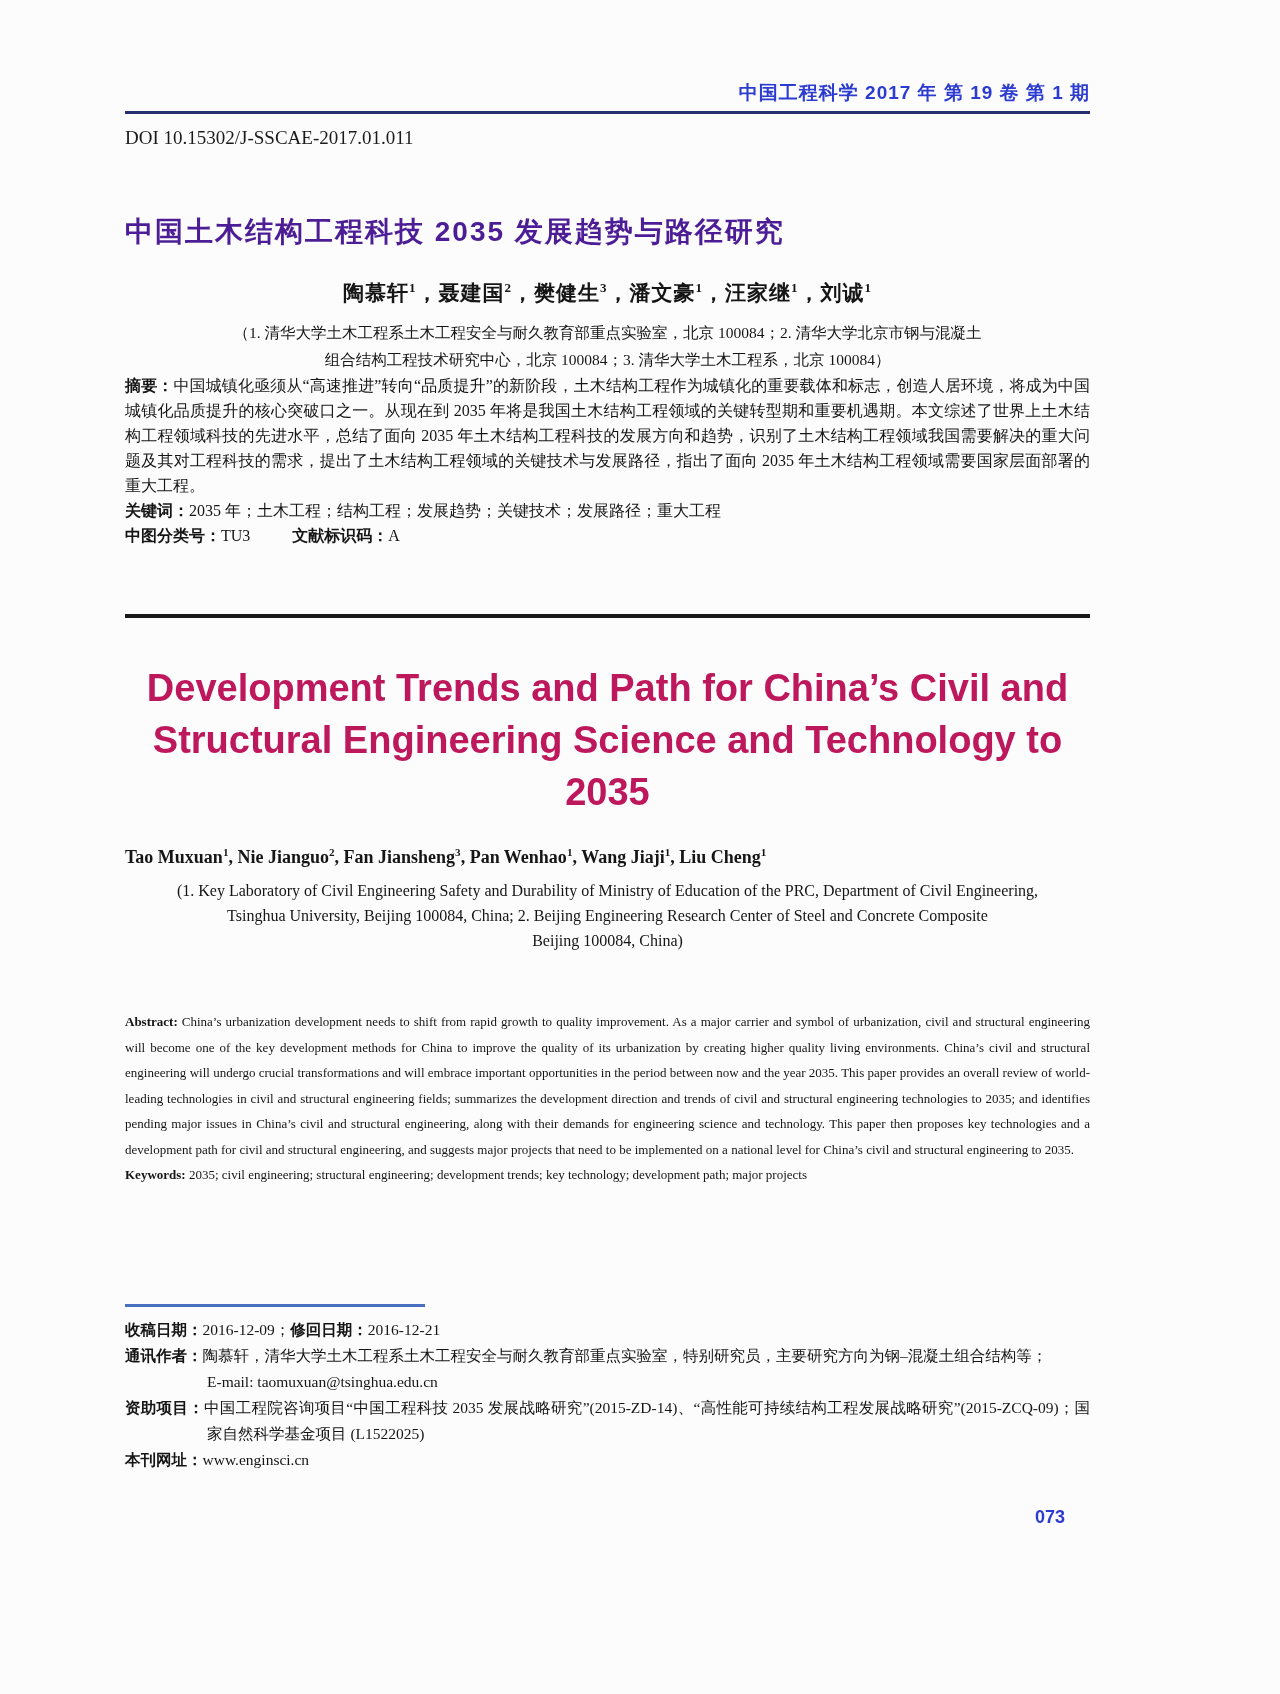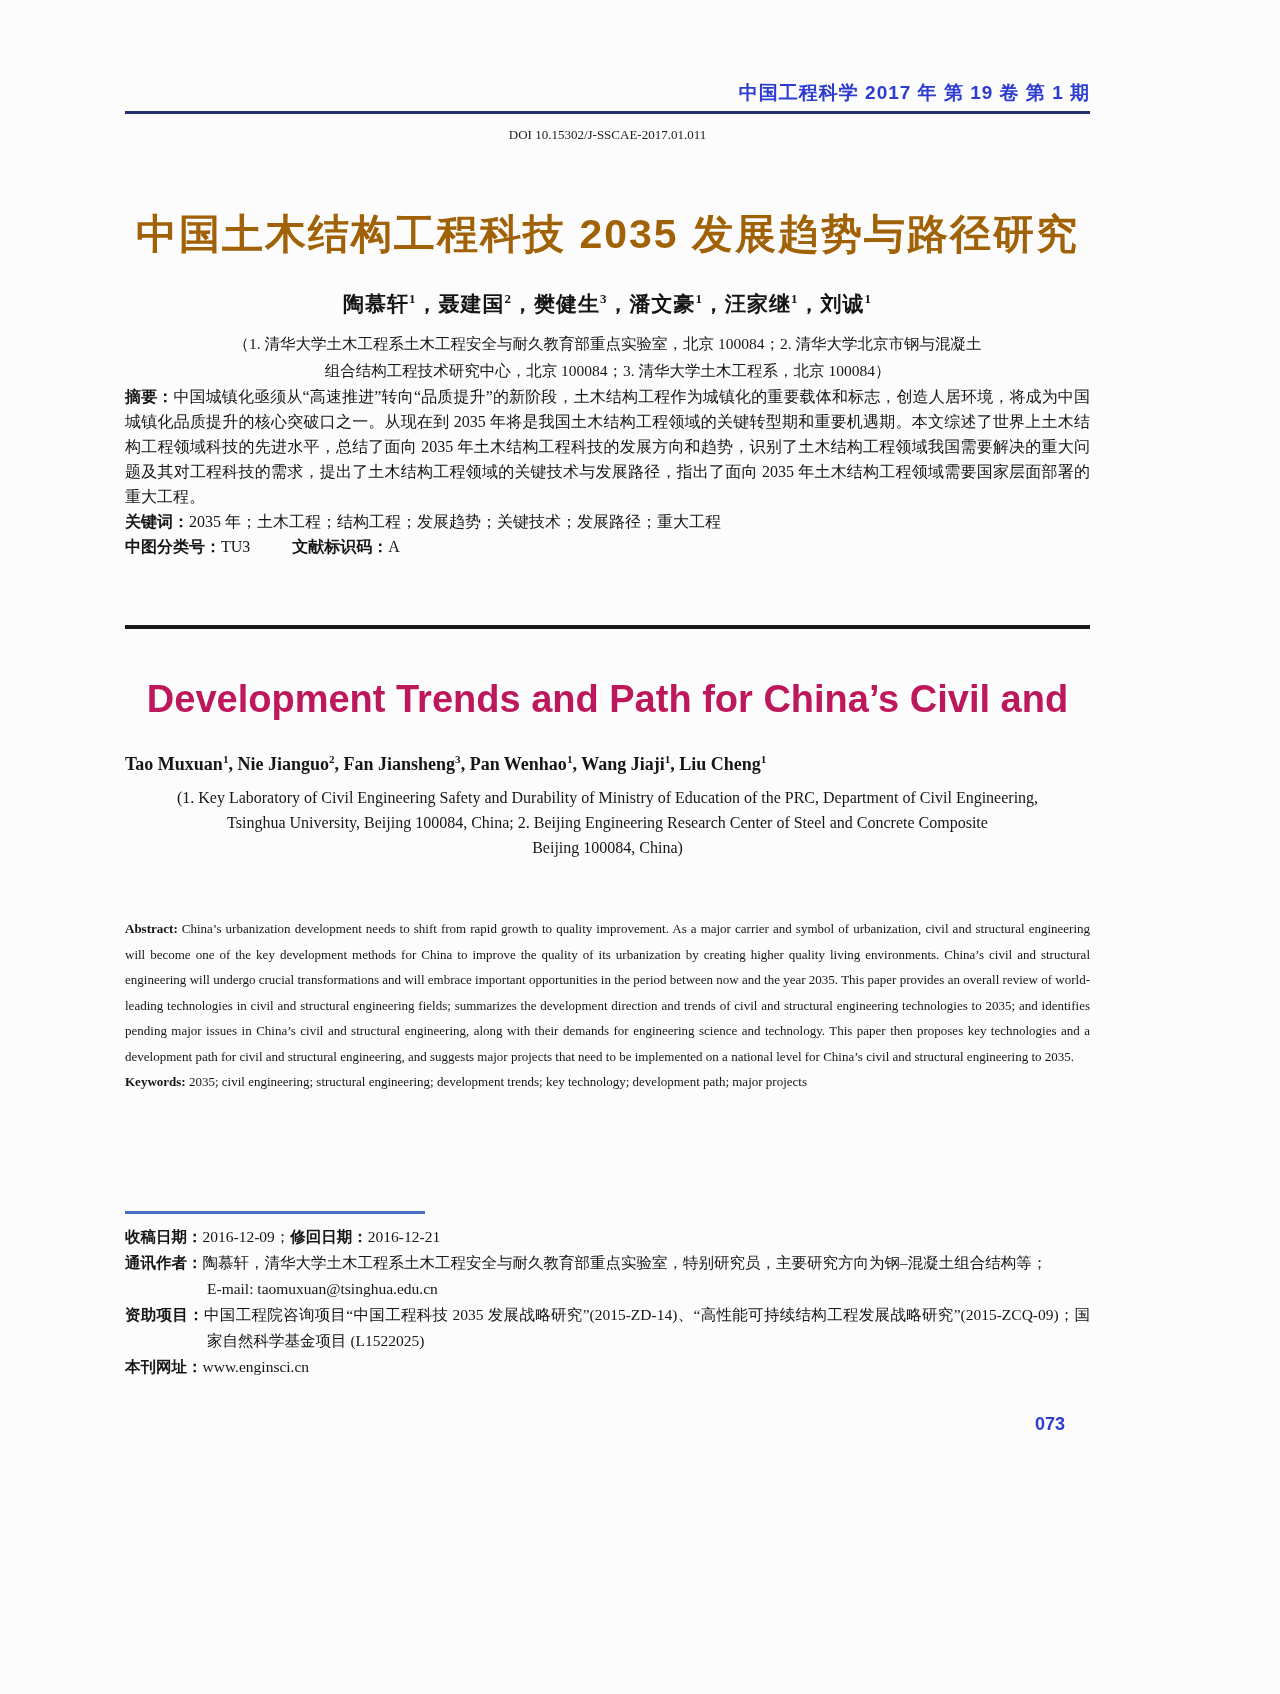--- a/index.html
+++ b/index.html
@@ -33,32 +33,32 @@
     letter-spacing: 1px;
   }
   .header-rule {
     margin-top: 5px;
     border: none;
     border-top: 3px solid #26306e;
     height: 0;
   }
   .doi-line {
     margin-top: 13px;
-    text-align: center;
-    font-size: 13px;
+    text-align: left;
+    font-size: 19px;
     color: #1b1b1b;
   }
 
   
   .cn-title {
     margin-top: 64px;
-    text-align: center;
-    font-size: 41px;
-    font-weight: bold;
-    color: #a16207;
+    text-align: left;
+    font-size: 28px;
+    font-weight: bold;
+    color: #4c1d95;
     letter-spacing: 2px;
   }
   .cn-authors {
     margin-top: 28px;
     text-align: center;
     font-size: 21px;
     font-weight: bold;
     letter-spacing: 1px;
   }
   sup.author-sup {
@@ -178,20 +178,21 @@
     <div class="cn-abstract-block">
       <div><span class="label-bold sans">摘要：</span><span>中国城镇化亟须从“高速推进”转向“品质提升”的新阶段，土木结构工程作为城镇化的重要载体和标志，创造人居环境，将成为中国城镇化品质提升的核心突破口之一。从现在到 2035 年将是我国土木结构工程领域的关键转型期和重要机遇期。本文综述了世界上土木结构工程领域科技的先进水平，总结了面向 2035 年土木结构工程科技的发展方向和趋势，识别了土木结构工程领域我国需要解决的重大问题及其对工程科技的需求，提出了土木结构工程领域的关键技术与发展路径，指出了面向 2035 年土木结构工程领域需要国家层面部署的重大工程。</span></div>
       <div><span class="label-bold sans">关键词：</span><span>2035 年；土木工程；结构工程；发展趋势；关键技术；发展路径；重大工程</span></div>
       <div class="clc-line"><span class="label-bold sans">中图分类号：</span><span>TU3</span><span class="clc-gap"></span><span class="label-bold sans">文献标识码：</span><span>A</span></div>
     </div>
 
     <hr class="section-divider">
 
     <div class="en-title sans">
       <div>Development Trends and Path for China’s Civil and</div>
+      <div>Structural Engineering Science and Technology to 2035</div>
     </div>
 
     <div class="en-authors">
       <span>Tao Muxuan</span><sup class="author-sup">1</sup><span>, </span><span>Nie Jianguo</span><sup class="author-sup">2</sup><span>, </span><span>Fan Jiansheng</span><sup class="author-sup">3</sup><span>, </span><span>Pan Wenhao</span><sup class="author-sup">1</sup><span>, </span><span>Wang Jiaji</span><sup class="author-sup">1</sup><span>, </span><span>Liu Cheng</span><sup class="author-sup">1</sup>
     </div>
 
     <div class="en-affil">
       <div>(1. Key Laboratory of Civil Engineering Safety and Durability of Ministry of Education of the PRC, Department of Civil Engineering,</div>
       <div>Tsinghua University, Beijing 100084, China; 2. Beijing Engineering Research Center of Steel and Concrete Composite</div>
       <div>Beijing 100084, China)</div>

